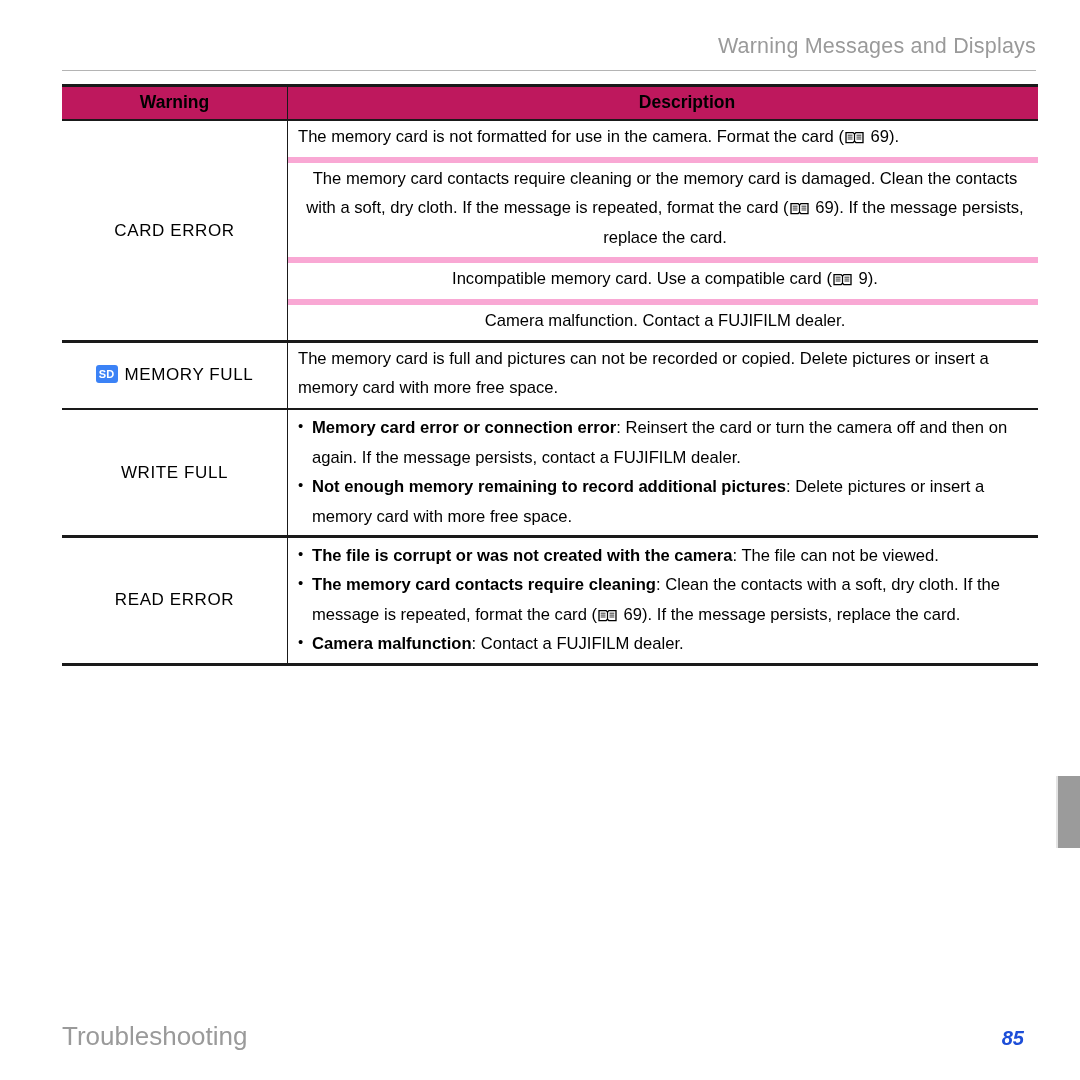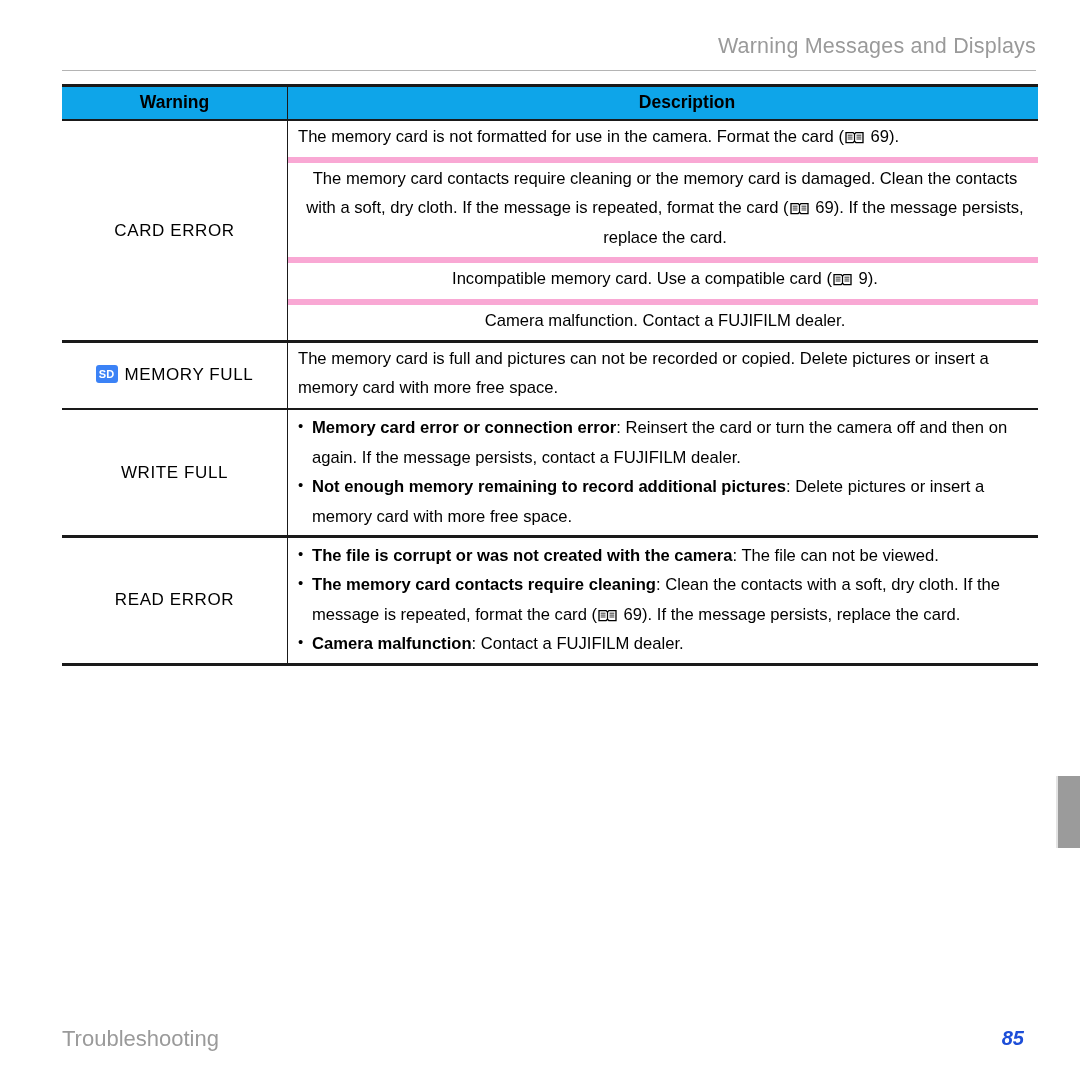--- a/index.html
+++ b/index.html
@@ -49,21 +49,21 @@
   }
 
   .rule-thick {
     height: 2.5px;
     background: #1a1a1a;
     width: 100%;
   }
 
   .thead {
     display: flex;
-    background: #0ea5e9;
+    background: #be185d;
     height: 32px;
     align-items: center;
   }
   .th-warning {
     width: 225px;
     text-align: center;
     font-weight: bold;
     font-size: 17.5px;
     flex: 0 0 225px;
   }
@@ -170,21 +170,21 @@
     height: 72px;
     background: #9b9b9b;
     border-left: 2px solid #e3e3e3;
   }
 
   
   .footer-section {
     position: absolute;
     left: 62px;
     bottom: 28px;
-    font-size: 22px;
+    font-size: 26px;
     color: #9a9a9a;
   }
   .footer-page {
     position: absolute;
     right: 56px;
     bottom: 30px;
     font-size: 20px;
     font-weight: bold;
     font-style: italic;
     color: #1d4ed8;

